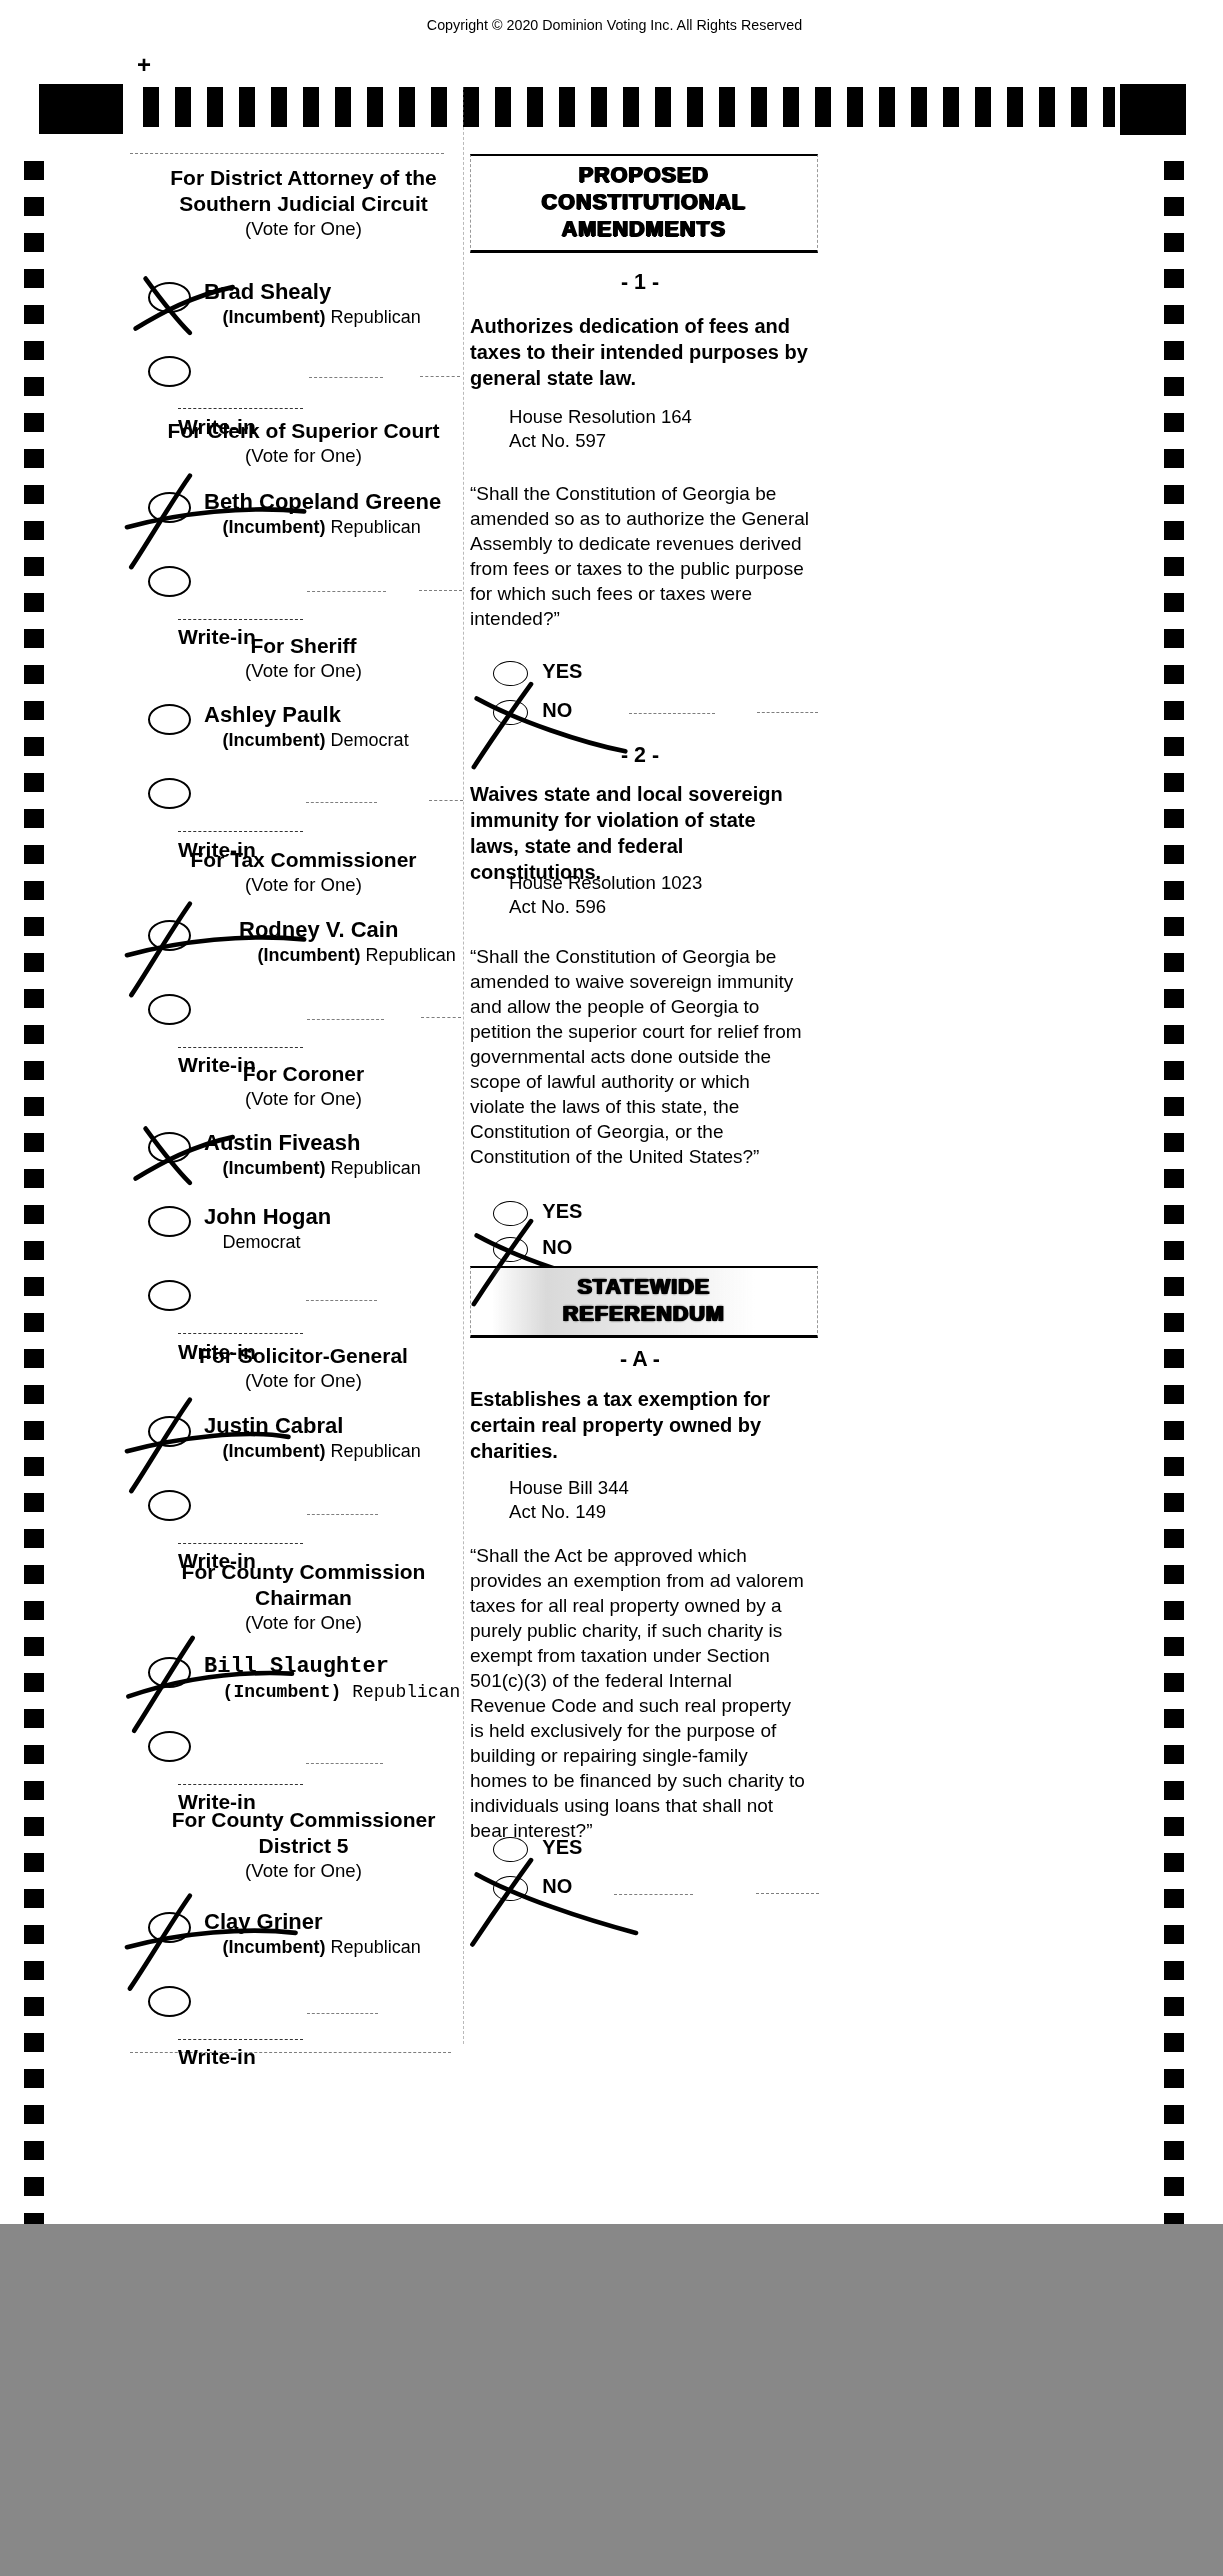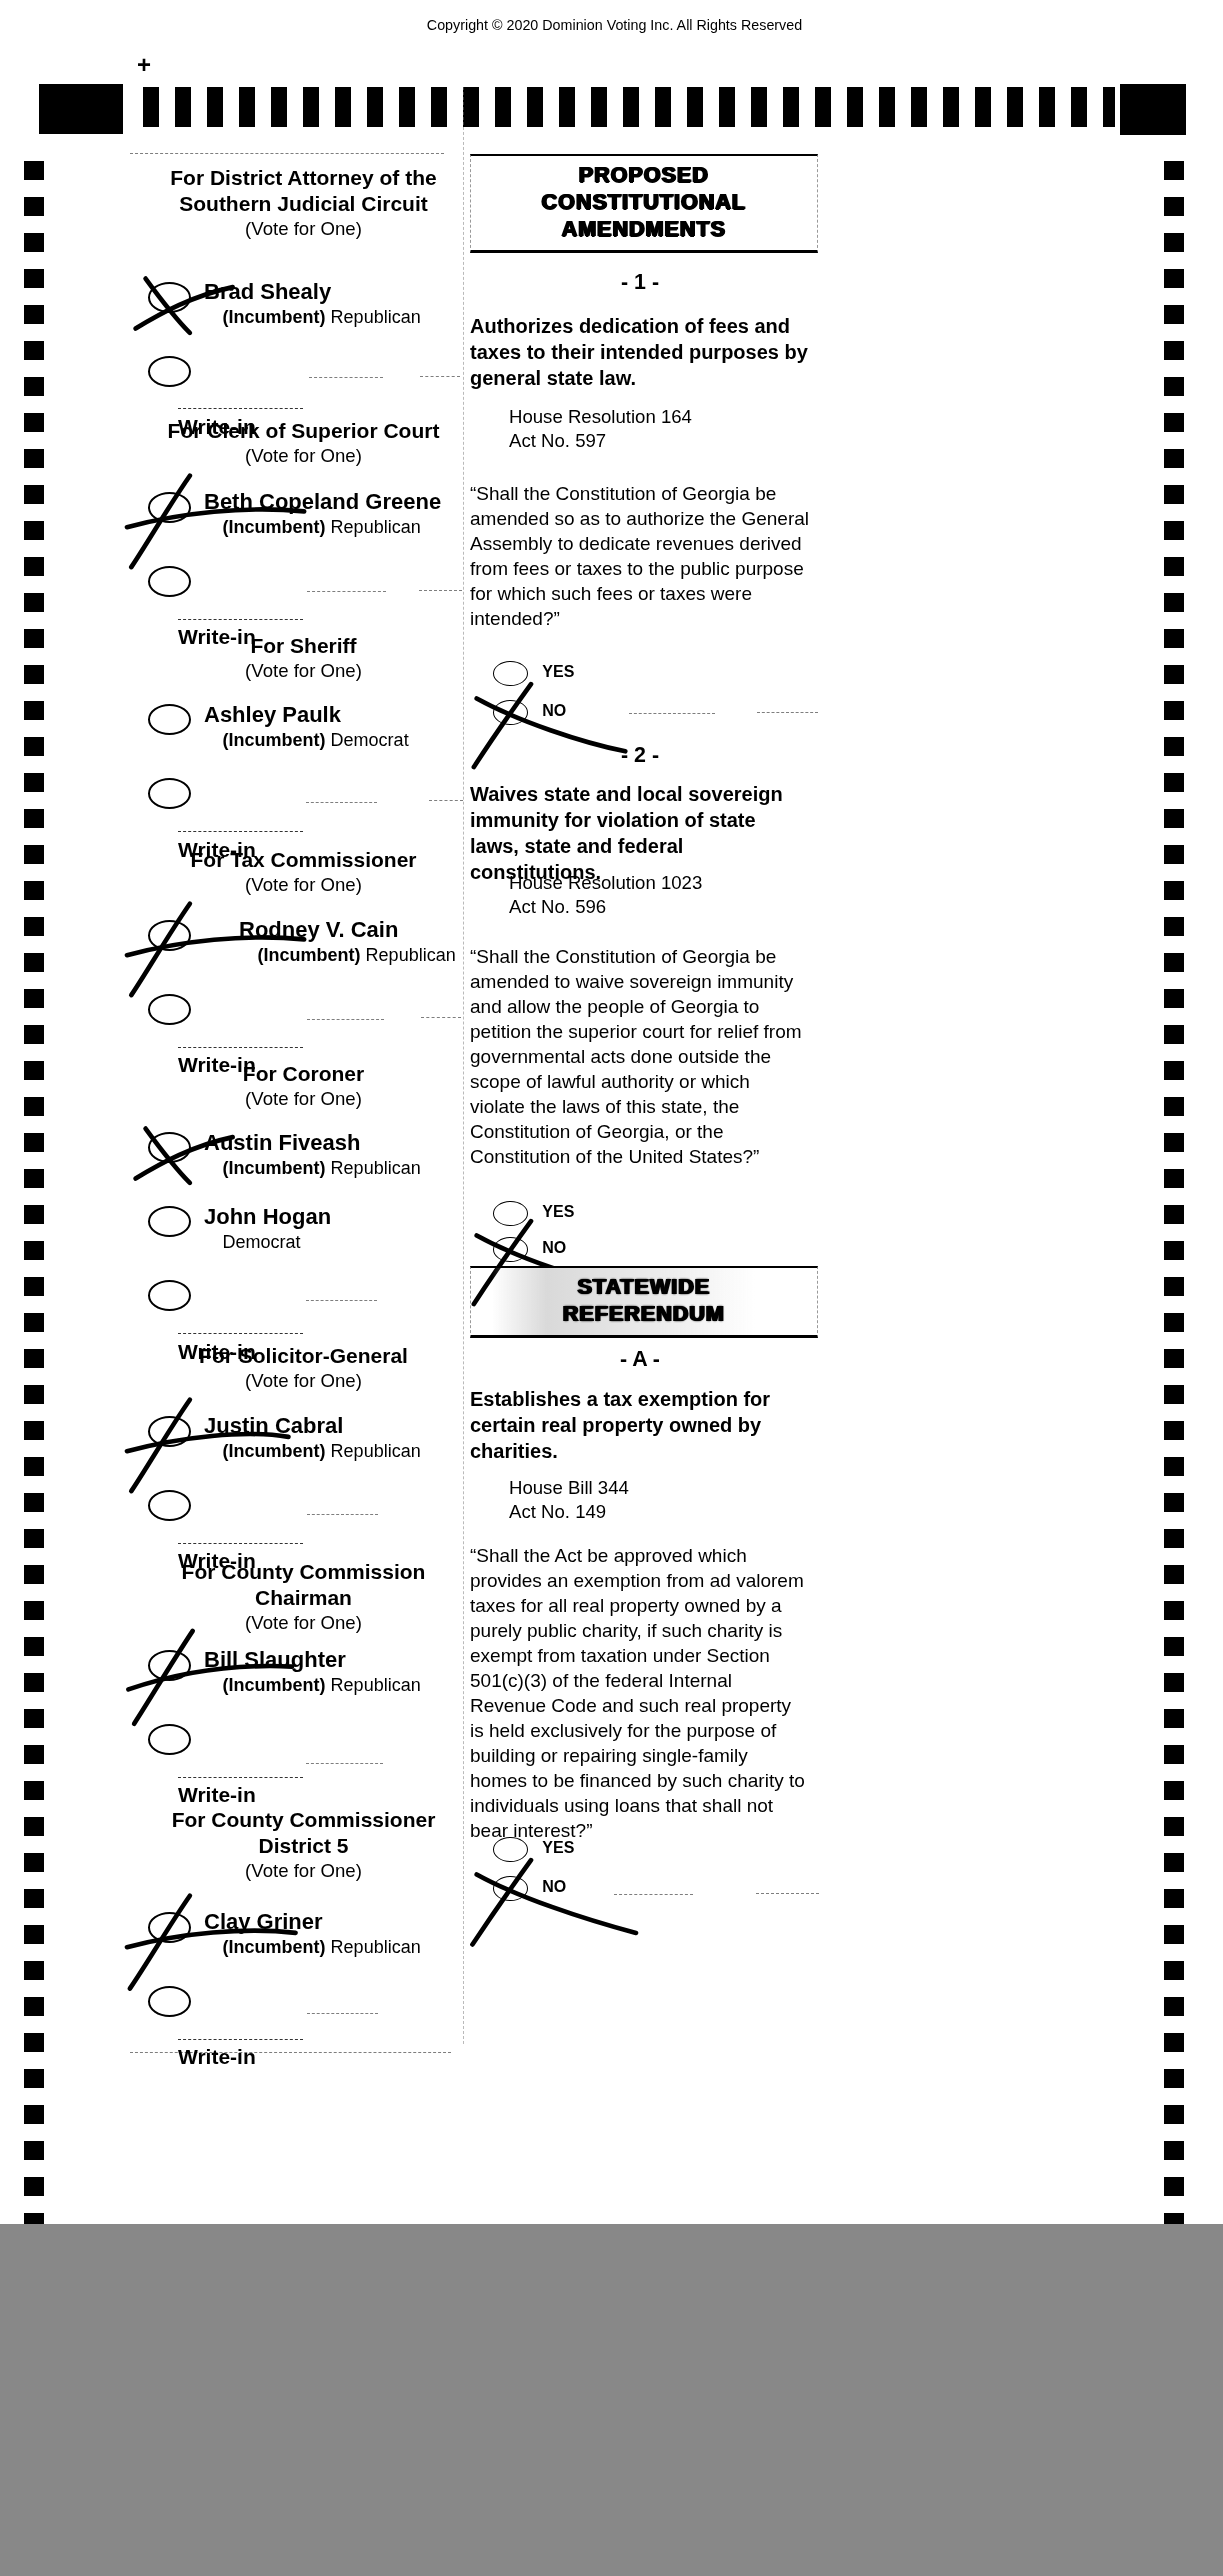--- a/index.html
+++ b/index.html
@@ -40,21 +40,21 @@
   .measure-box { border-top:2.1px solid #000; border-bottom:3.6px solid #000; border-left:1.4px dashed #999; border-right:1.4px dashed #999; padding:5.7px 2.9px 7.1px 2.9px; text-align:center; }
   .smudge { font-size:21.4px; font-weight:bold; line-height:27px; letter-spacing:1.1px;
             text-shadow:1.1px 0 0 #000, -1.1px 0 0 #000, 0 0.7px 0 #000; }
   .smudge2 { text-shadow:1.1px 0 0 #000, -1.1px 0 0 #000, 0 0 2.1px #000; }
   .streak { background:linear-gradient(90deg, transparent 6%, #d9d9d9 22%, #ececec 55%, transparent 82%); }
   .m-number { text-align:center; font-size:21.4px; font-weight:bold; }
   .m-summary { font-size:20px; font-weight:bold; line-height:26px; }
   .m-ref { font-size:18.6px; line-height:23.6px;margin-left:39px; }
   .m-question { font-size:19px; line-height:25px; margin:0; }
   .yn-row { display:flex; gap:14.3px; align-items:center; margin-left:23px; }
-  .yn-label { font-size:16px; font-weight:bold; }
+  .yn-label { font-size:20px; font-weight:bold; }
 
   
   .turn-over { position:absolute; left:775px; top:2427px; width:307px; font-size:21.4px; font-weight:bold; }
   .crosshair { position:absolute; left:1137px; top:2447px; width:41px; height:41px; }
   .crosshair circle, .crosshair line { stroke:#000; stroke-width:4.5; fill:none; }
   .bar { position:absolute; background:#000; }
   .stub-num { position:absolute; left:291px; top:2439px; font-size:11.4px; transform:rotate(90deg); transform-origin:left top; }
 </style>
 </head>
 <body>
@@ -243,21 +243,21 @@
         <span class="wi-label">Write-in</span>
       </div>
     </section>
 
     <section class="contest" style="top:1405px;">
       <h3 class="c-title">
         <span>For County Commission</span><br>
         <span>Chairman</span>
       </h3>
       <div class="vote-for">(Vote for One)</div>
-      <div class="choice" style="margin-top:12px;">
+      <div class="choice" style="margin-top:19px;font-family:Liberation Mono, monospace;">
         <span class="oval">
           <svg class="xmark" viewBox="0 0 260 140">
               <path d="M6,86 C70,64 150,50 235,54"></path>
               <path d="M96,4 C68,46 36,100 14,134"></path>
             </svg>
         </span>
         <div class="c-info">
           <div class="c-name">Bill Slaughter</div>
           <div class="c-party"><span class="qual">(Incumbent)</span> <span>Republican</span></div>
         </div>

